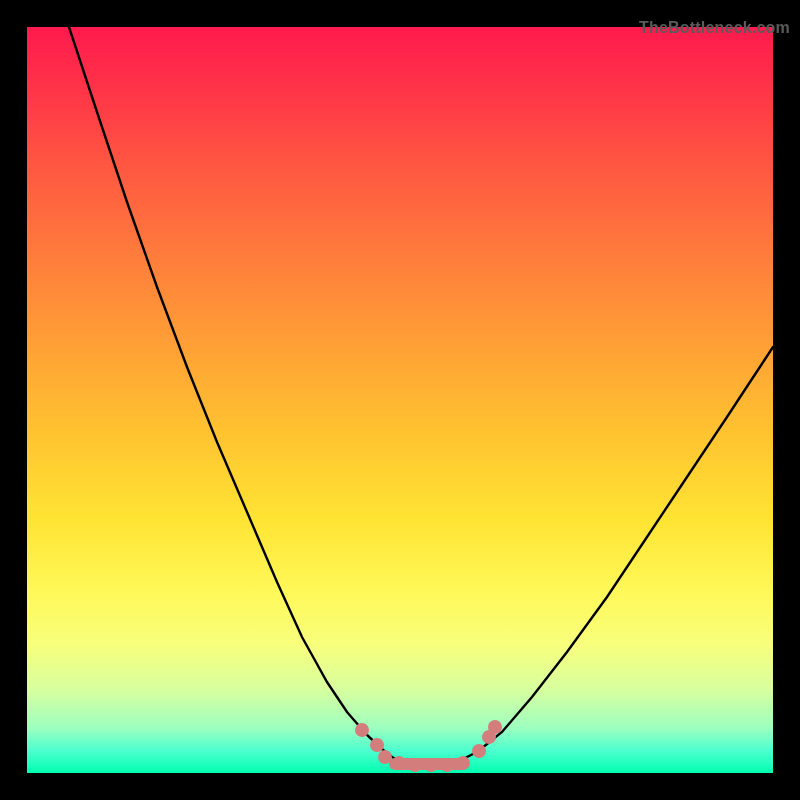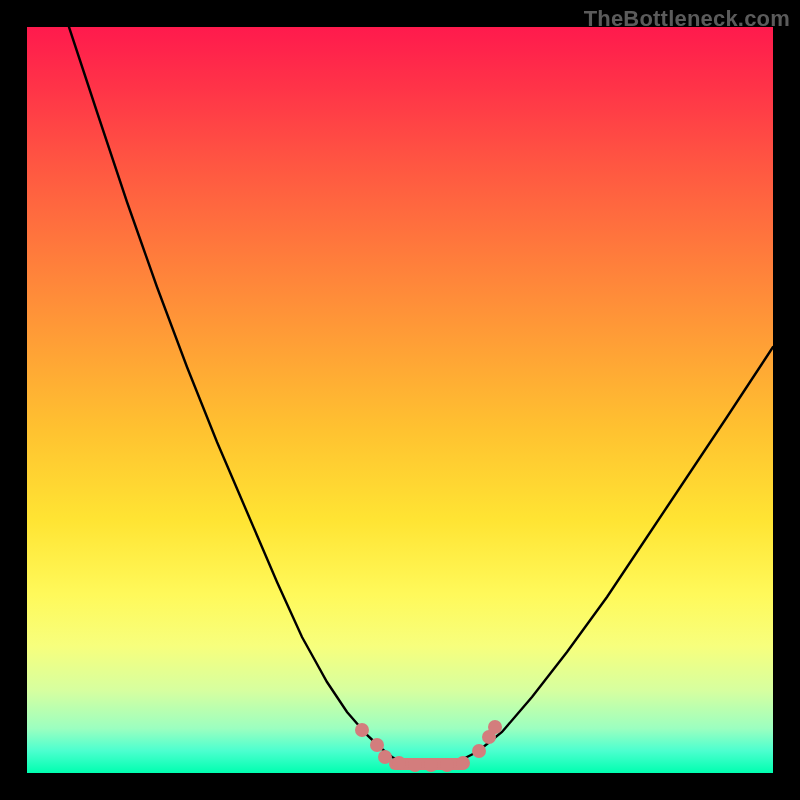--- a/index.html
+++ b/index.html
@@ -38,23 +38,23 @@
       #4dffcf 97%,
       #00ffb0 100%
     );
   }
   .curve {
     position: absolute;
     left: 0; top: 0;
   }
   .watermark {
     position: absolute;
-    top: 6px;
+    top: 19px;
     right: 10px;
-    font-size: 22px;
+    font-size: 16px;
     font-weight: 600;
     color: #5b5b5b;
     letter-spacing: 0.2px;
     user-select: none;
   }
 </style>
 </head>
 <body>
 
 <div class="frame">

